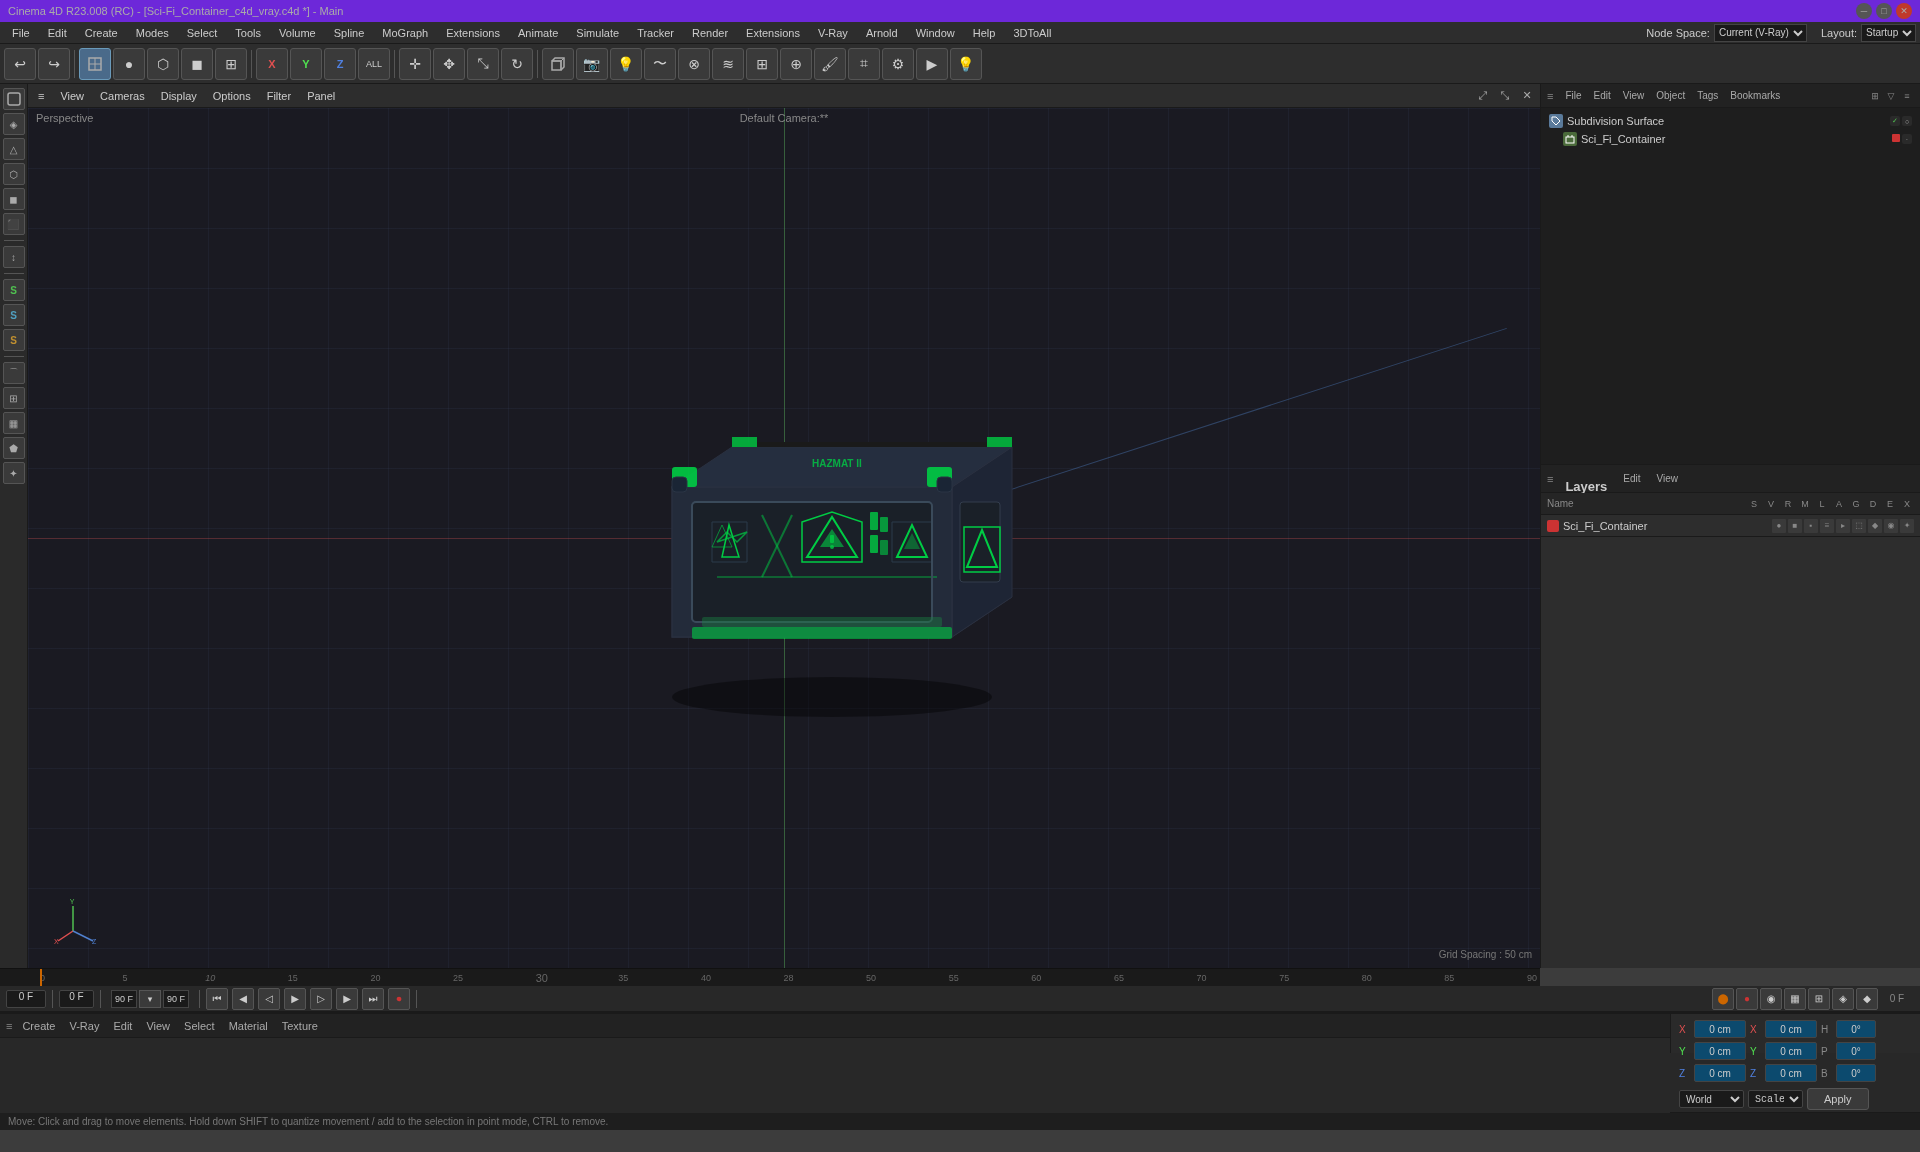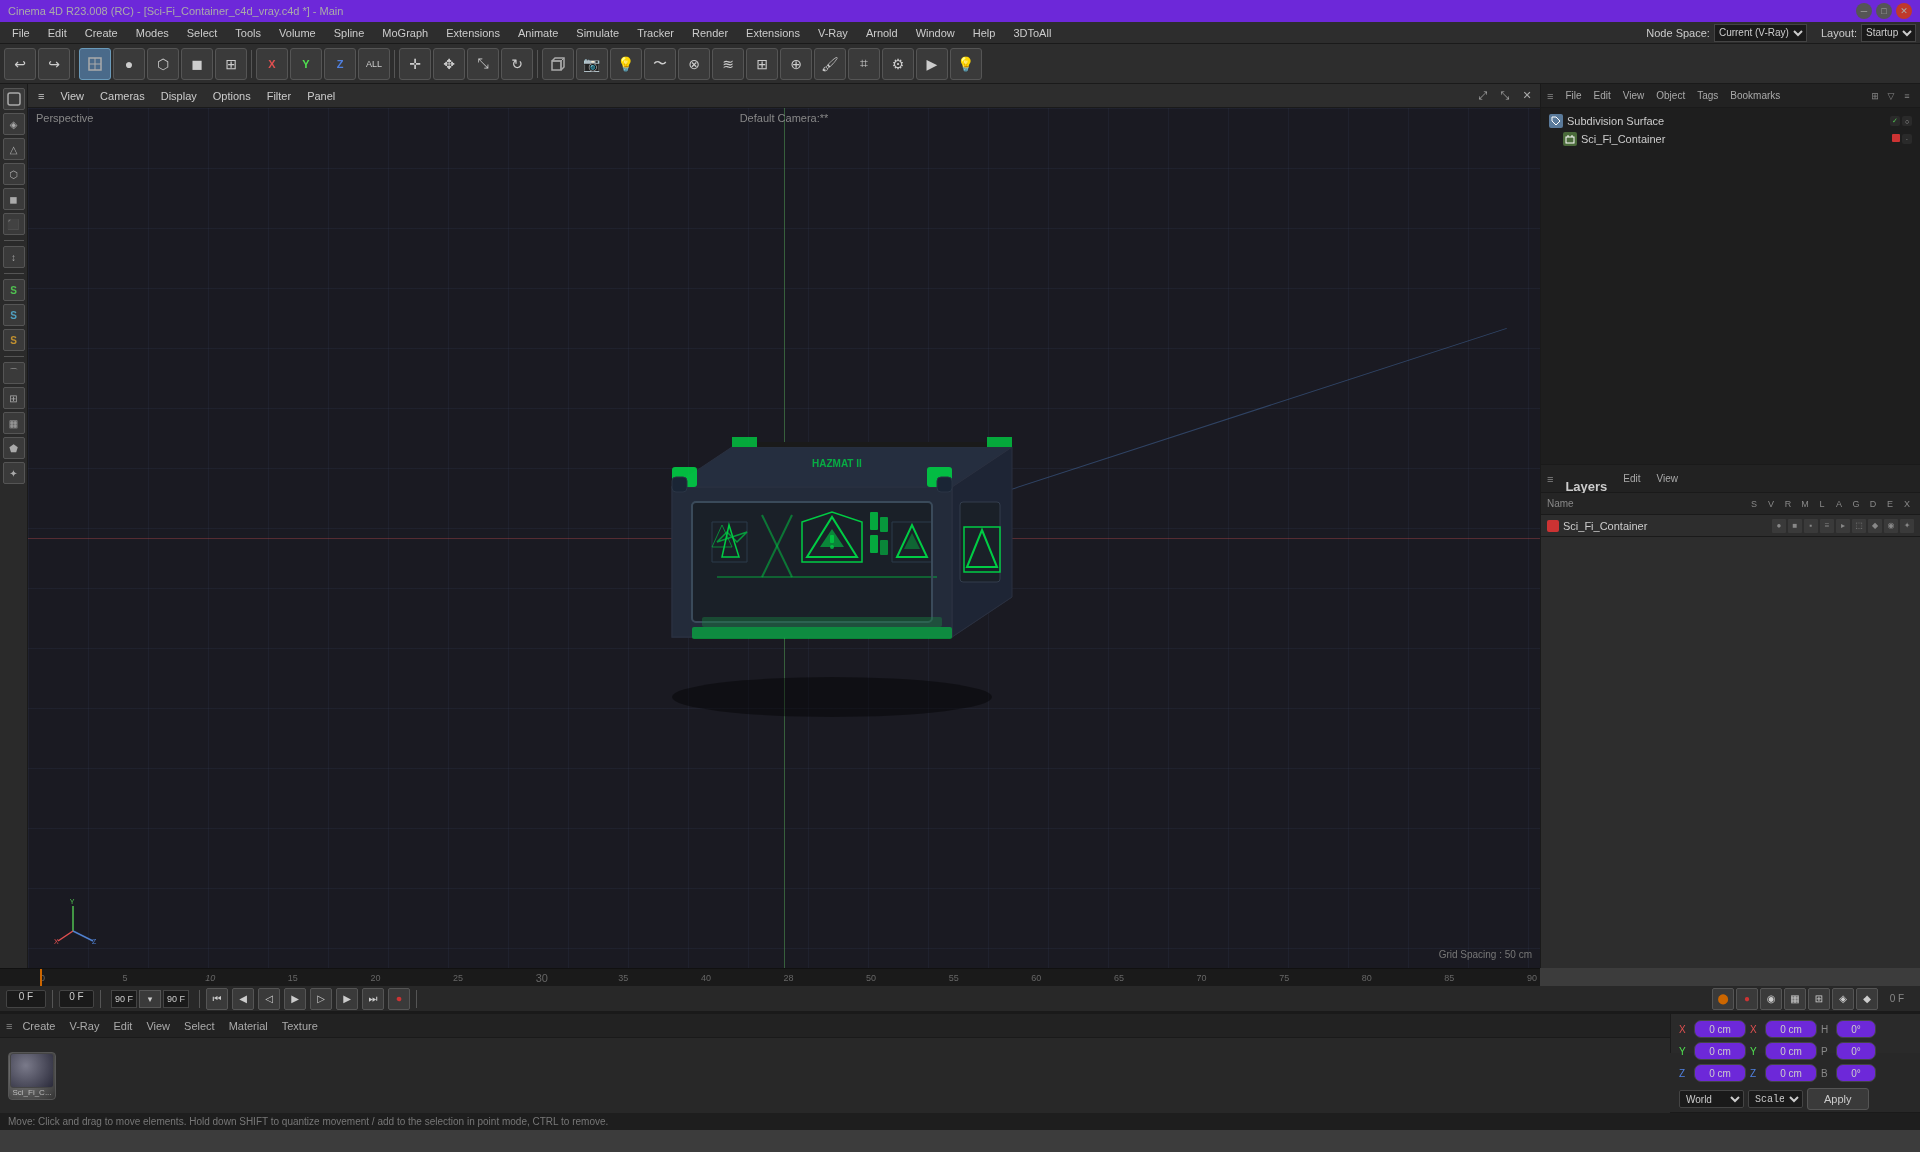--- a/index.html
+++ b/index.html
@@ -180,21 +180,21 @@
     .mat-name { font-size: 8px; color: #bbb; text-align: center; }
 
     
     #coords-bar {
       height: 40px; background: #2a2a2a;
       display: flex; align-items: center; padding: 0 8px; gap: 4px;
       border-top: 1px solid #1a1a1a;
     }
     .coord-group { display: flex; align-items: center; gap: 3px; }
     .coord-label { font-size: 10px; color: #888; width: 12px; }
-    .coord-input { width: 55px; height: 18px; background: #6d28d9; border: 1px solid #444; color: #ccc; font-size: 10px; text-align: center; border-radius: 7px; }
+    .coord-input { width: 55px; height: 18px; background: #0c4a6e; border: 1px solid #444; color: #ccc; font-size: 10px; text-align: center; border-radius: 2px; }
     .apply-btn {
       height: 22px; padding: 0 16px; background: #3a3a3a;
       border: 1px solid #555; border-radius: 3px; color: #ccc; cursor: pointer;
       font-size: 11px; display: flex; align-items: center; justify-content: center;
     }
     .coord-dropdown { height: 18px; background: #1a1a1a; border: 1px solid #444; color: #ccc; font-size: 10px; border-radius: 2px; padding: 0 2px; }
 
     
     #status-bar {
       height: 18px; background: #1e1e1e;
@@ -617,26 +617,20 @@
     <div id="mat-menu-bar">
       <span style="color:#888; font-size:11px; cursor:pointer;">≡</span>
       <span class="mat-menu-item">Create</span>
       <span class="mat-menu-item">V-Ray</span>
       <span class="mat-menu-item">Edit</span>
       <span class="mat-menu-item">View</span>
       <span class="mat-menu-item">Select</span>
       <span class="mat-menu-item">Material</span>
       <span class="mat-menu-item">Texture</span>
     </div>
-    <div id="mat-list">
-      <div class="mat-thumb">
-        <div style="width:44px; height:44px; background:radial-gradient(circle at 35% 35%, #7a7a8a, #2a2a3a); border-radius:3px; border:1px solid #444;"></div>
-        <div class="mat-name">Sci_Fi_C...</div>
-      </div>
-    </div>
   </div>
 
   <div id="coords-bar" style="width:250px; flex-direction:column; align-items:stretch; gap:2px; border-left:1px solid #1a1a1a; padding:6px 8px;">
     <div style="display:flex; gap:4px; margin-bottom:2px;">
       <div class="coord-group">
         <span class="coord-label" style="color:#e05050;">X</span>
         <input class="coord-input" value="0 cm" style="width: 52px;">
       </div>
       <div class="coord-group">
         <span class="coord-label" style="color:#e05050;">X</span>

